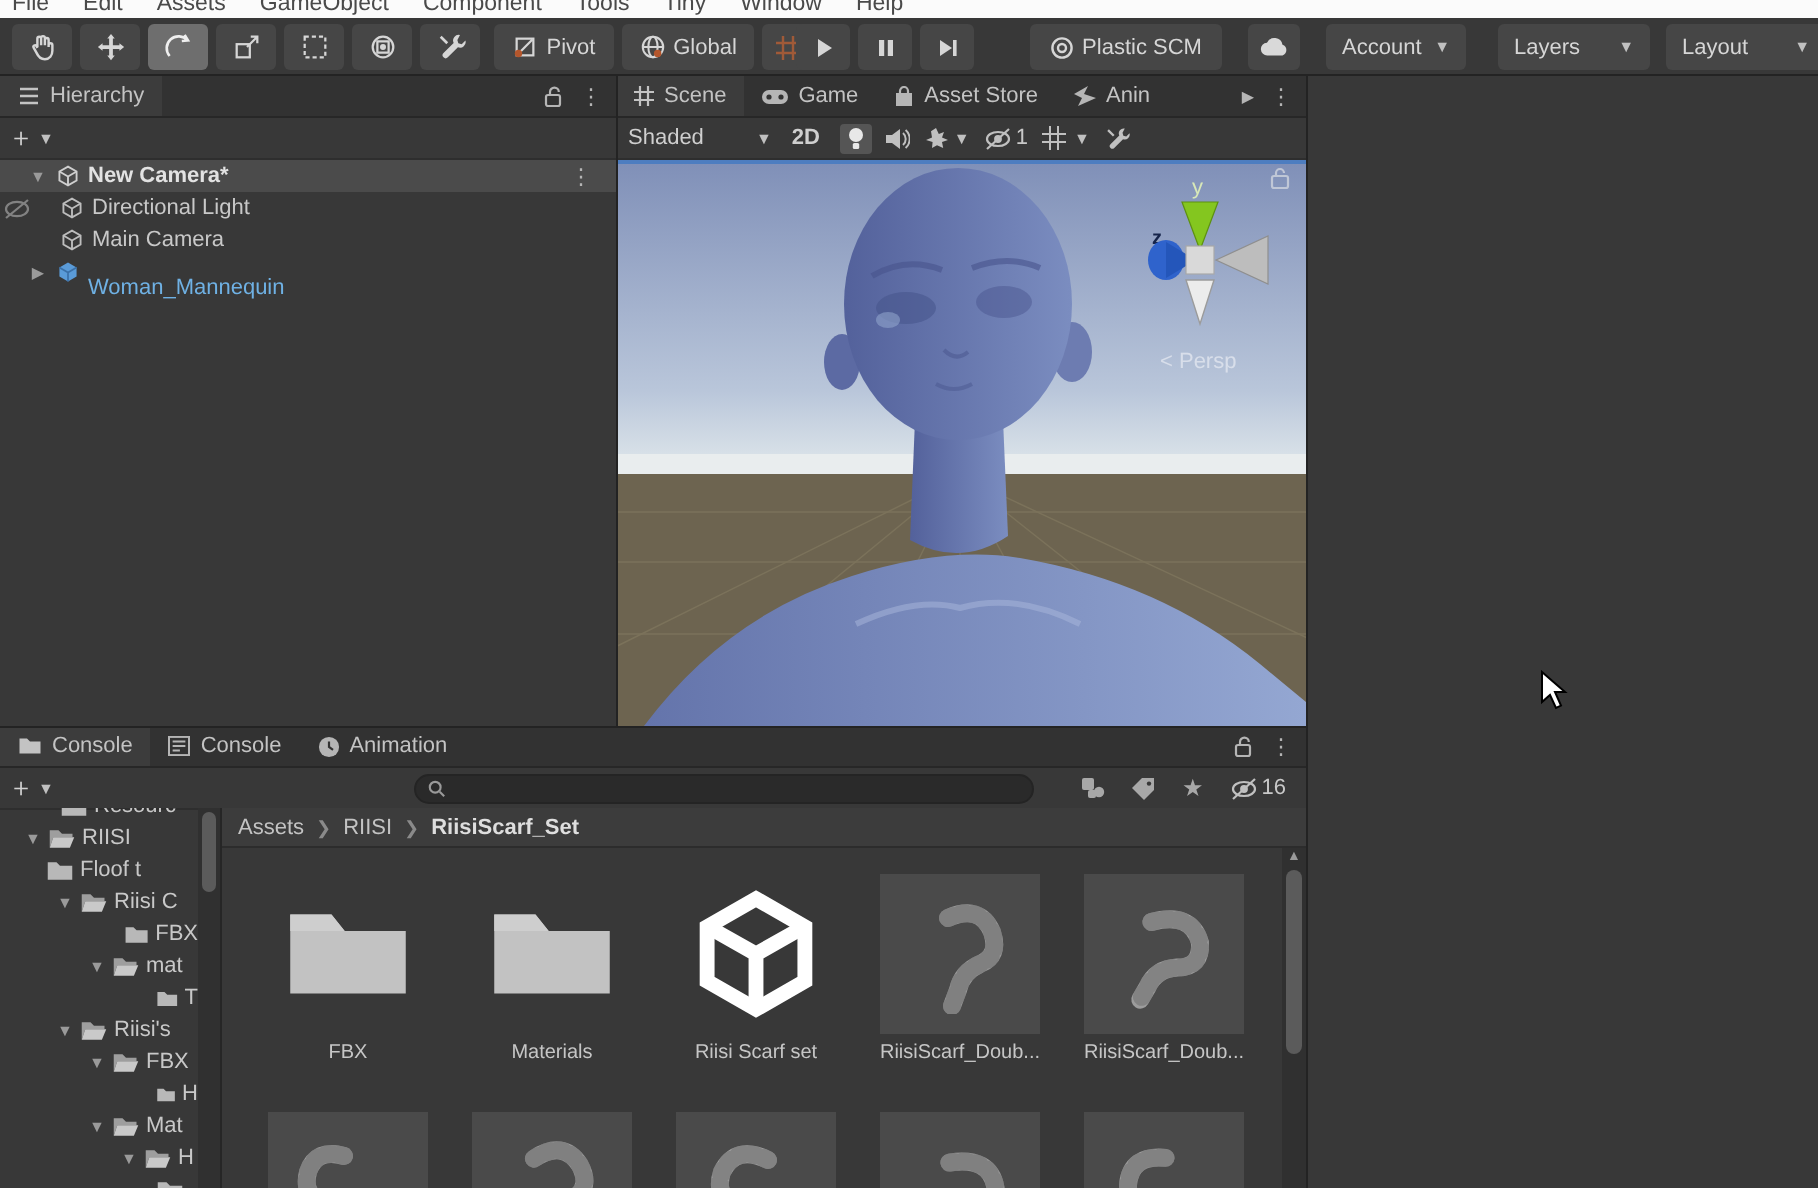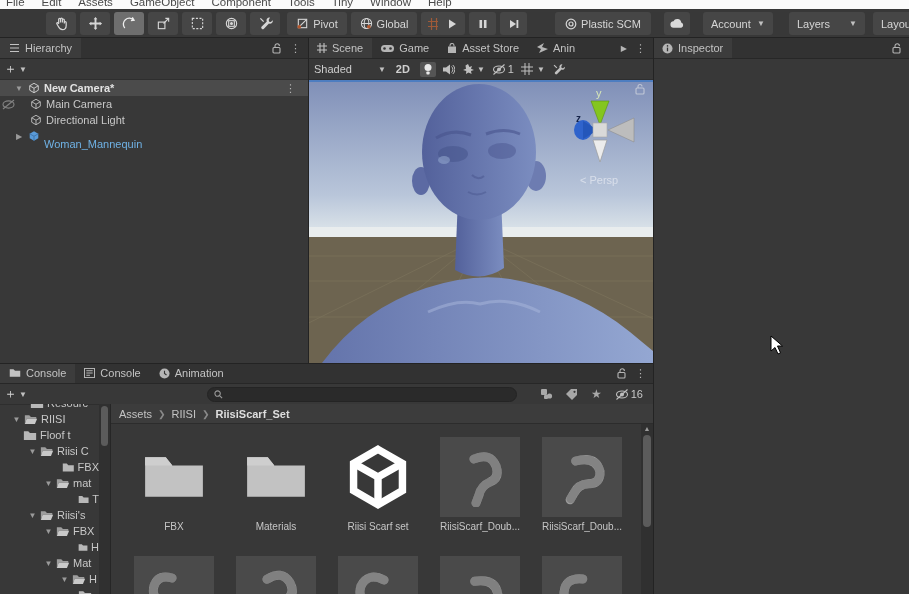--- a/index.html
+++ b/index.html
@@ -14,21 +14,21 @@
   
   .menubar { left:0; top:0; width:909px; height:9px; background:#fbfbfb; overflow:hidden; }
   .menubar-inner { display:flex; gap:17px; padding-left:6px; margin-top:-4px;
     font-size:11.5px; color:#4a4a4a; }
 
   
   .toolbar { left:0; top:9px; width:909px; height:29px; background:#383838;
     border-bottom:1px solid #232323; }
   .tbtn { position:absolute; top:3px; height:23px; background:#464646;
     border-radius:3px; display:flex; align-items:center; justify-content:center;
-    gap:4px; color:#d6d6d6;margin-left:40px; }
+    gap:4px; color:#d6d6d6; }
   .tbtn.sel { background:#6e6e6e; }
   .tbtn svg { display:block; }
   .ddarrow { font-size:8px; color:#c0c0c0; }
 
   
   .tabbar { background:#323232; border-bottom:1px solid #272727;
     display:flex; align-items:stretch; height:21px; }
   .tab { display:flex; align-items:center; gap:5px; padding:0 9px; color:#c3c3c3;
     white-space:nowrap; }
   .tab.active { background:#3c3c3c; }
@@ -229,28 +229,28 @@
             <path d="M7 7.3L2 4.4M7 7.3l5-2.9M7 7.3v5.2"></path>
           </svg>
         <b style="color:#e2e2e2;font-weight:bold">New Camera*</b>
         <span class="kebab" style="margin-left:auto;padding-right:12px">⋮</span>
       </div>
       <div class="hrow">
         <svg width="12" height="12" viewBox="0 0 14 14" fill="none" stroke="#bdbdbd" stroke-width="1.1">
             <path d="M7 1.5l5 2.9v5.2l-5 2.9-5-2.9V4.4z"></path>
             <path d="M7 7.3L2 4.4M7 7.3l5-2.9M7 7.3v5.2"></path>
           </svg>
-        <span>Main Camera</span>
+        <span>Directional Light</span>
       </div>
       <div class="hrow">
         <svg width="12" height="12" viewBox="0 0 14 14" fill="none" stroke="#bdbdbd" stroke-width="1.1">
             <path d="M7 1.5l5 2.9v5.2l-5 2.9-5-2.9V4.4z"></path>
             <path d="M7 7.3L2 4.4M7 7.3l5-2.9M7 7.3v5.2"></path>
           </svg>
-        <span>Directional Light</span>
+        <span>Main Camera</span>
       </div>
       <div class="hrow" style="padding-left:14px">
         <span class="arrow">▶</span>
         <svg width="12" height="12" viewBox="0 0 14 14">
             <path d="M7 1.5l5 2.9v5.2l-5 2.9-5-2.9V4.4z" fill="#5a9bd8"></path>
             <path d="M7 7.3L2 4.4M7 7.3l5-2.9M7 7.3v5.2" stroke="#3a70a8" stroke-width="1"></path>
           </svg>
         <span class="prefab-name">Woman_Mannequin</span>
       </div>
     </div>
@@ -385,36 +385,20 @@
         <text x="272" y="104" fill="#dfe4ee" font-size="11" opacity="0.85">&lt; Persp</text>
       </g>
       <g stroke="#cfd4de" stroke-width="1.1" fill="none" opacity="0.8">
         <rect x="328" y="8" width="8" height="6" rx="1"></rect>
           <path d="M330 8V6.5a2 2 0 014 0"></path>
       </g>
     </svg>
   </div>
 
   <div class="abs" style="left:653px;top:38px;width:256px;height:556px">
-    <div class="tabbar">
-      <div class="tab active">
-        <svg width="11" height="11" viewBox="0 0 12 12">
-            <circle cx="6" cy="6" r="5.5" fill="#b5b5b5"></circle>
-            <rect x="5.3" y="5" width="1.4" height="4" fill="#323232"></rect>
-            <circle cx="6" cy="3.2" r="0.9" fill="#323232"></circle>
-          </svg>
-        <span>Inspector</span>
-      </div>
-      <div class="tab-right">
-        <svg width="10" height="11" viewBox="0 0 10 11" fill="none" stroke="#b5b5b5" stroke-width="1.1">
-            <rect x="1" y="4.5" width="7" height="5.5" rx="1"></rect>
-            <path d="M3 4.5V3a2.2 2.2 0 014.4 0"></path>
-          </svg>
-      </div>
-    </div>
 
     <svg class="abs" style="left:117px;top:297px" width="16" height="20" viewBox="0 0 16 20">
       <polygon points="1,1 1,16 5,12.5 8,19 10.5,17.8 7.5,11 12.5,11" fill="#fff" stroke="#000" stroke-width="1"></polygon>
     </svg>
   </div>
 
   <div class="abs" style="left:0;top:363px;width:653px;height:231px">
     <div class="tabbar">
       <div class="tab active">
         <svg width="12" height="10" viewBox="0 0 16 12">

